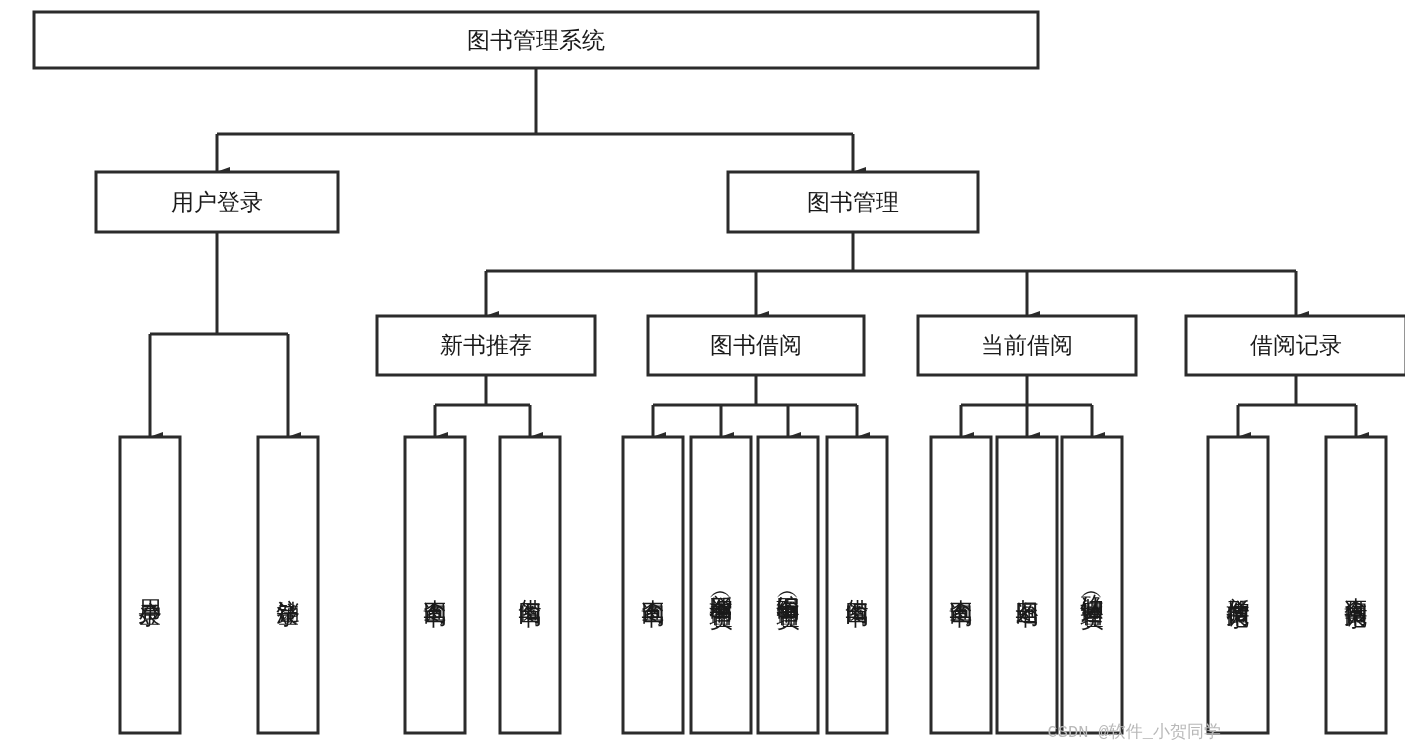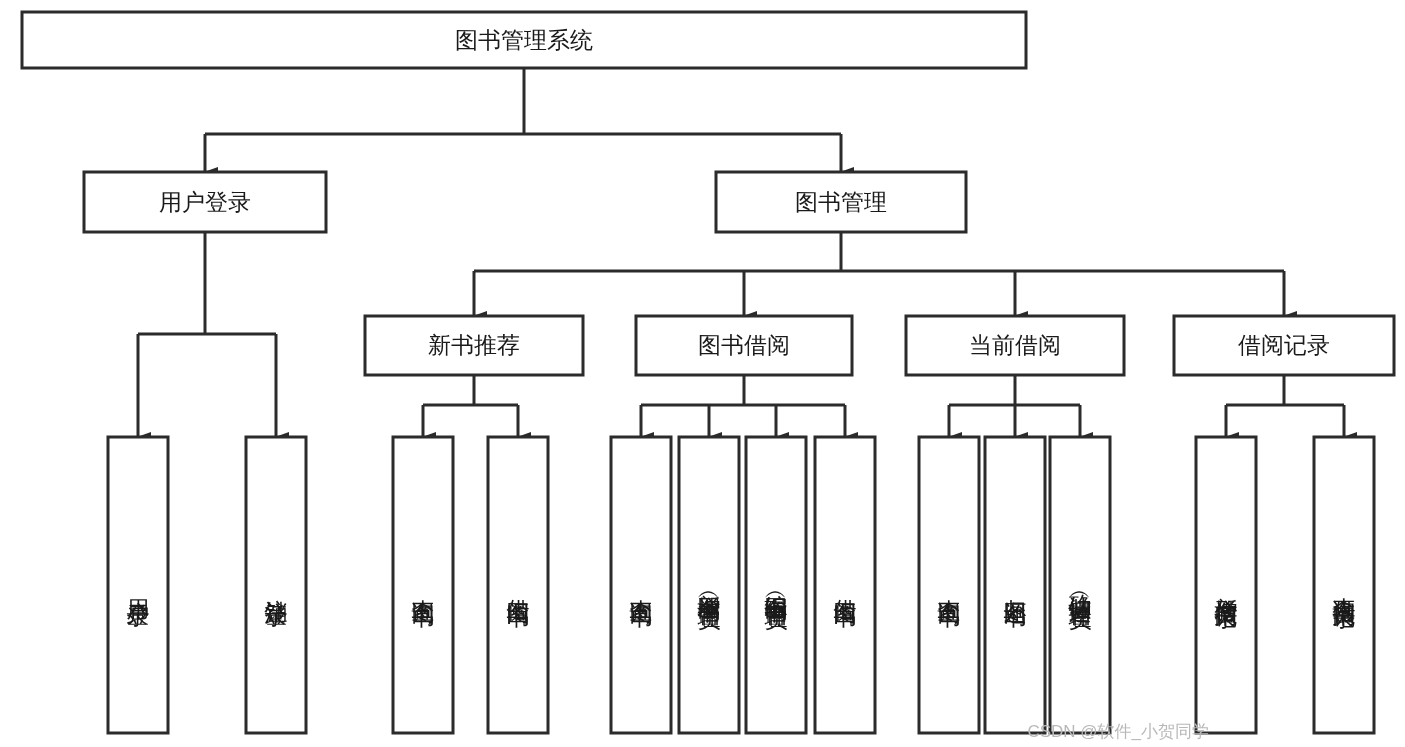--- a/index.html
+++ b/index.html
@@ -9,21 +9,21 @@
   }
   body {
     width: 1405px;
     height: 747px;
     font-family: "DejaVu Sans", "Liberation Sans", sans-serif;
     overflow: hidden;
     position: relative;
   }
   #diagram-root {
     position: absolute;
-    left: 4px;
+    left: 16px;
     top: 0;
     width: 1213px;
     height: 747px;
   }
   svg.diagram {
     display: block;
     width: 1405px;
     height: 747px;
   }
   .node-box {
@@ -60,21 +60,21 @@
     color: #1a1a1a;
     letter-spacing: 2px;
     line-height: 1;
     white-space: nowrap;
     pointer-events: none;
   }
   .watermark {
     position: absolute;
     right: 8px;
     bottom: 4px;
-    font-family: Liberation Sans, sans-serif;
+    font-family: Liberation Mono, monospace;
     font-size: 17px;
     color: #b8b8b8;
     white-space: nowrap;
     margin-left: 32px;
   }
 </style>
 </head>
 <body>
 
 <div id="diagram-root">

